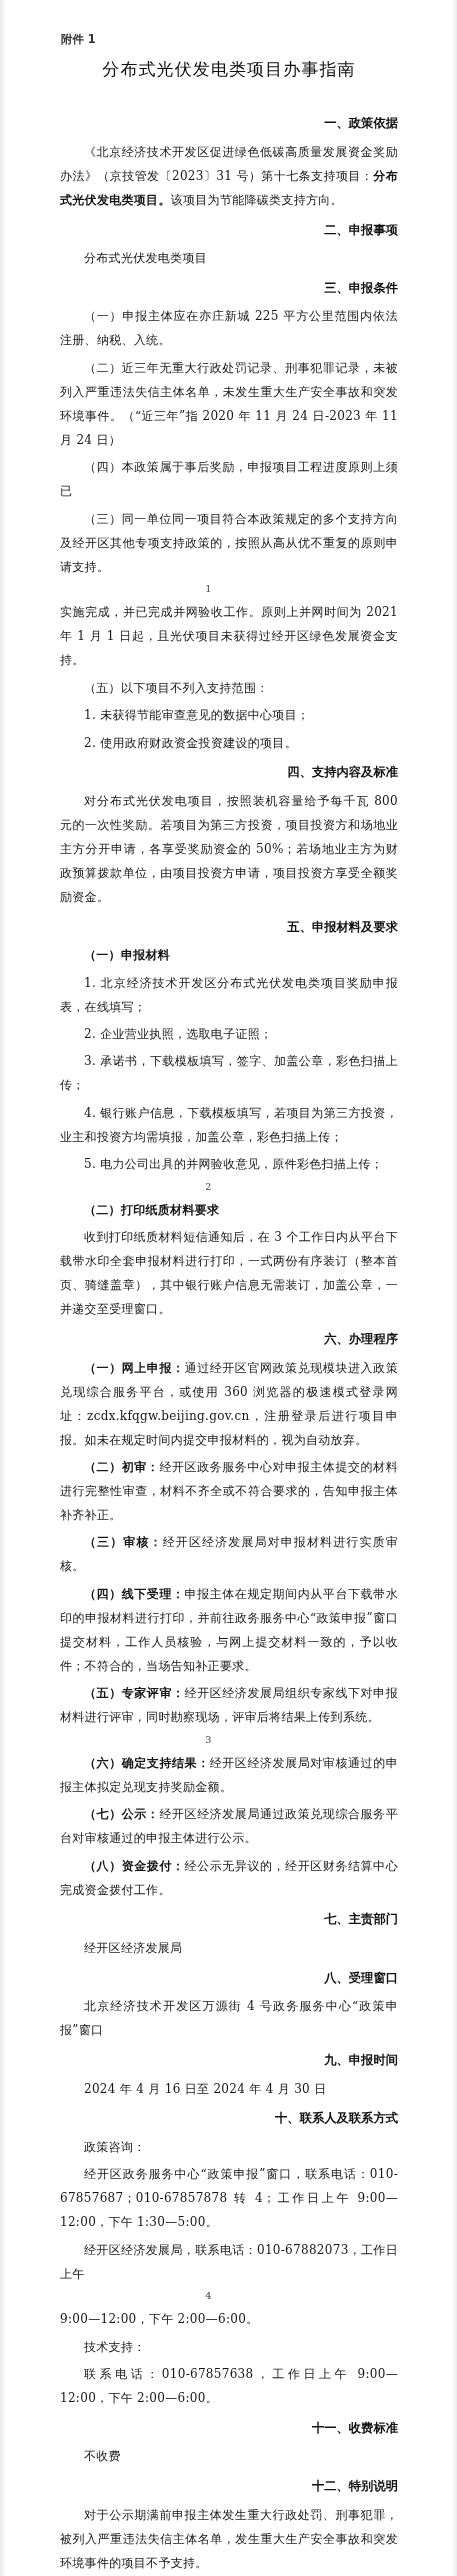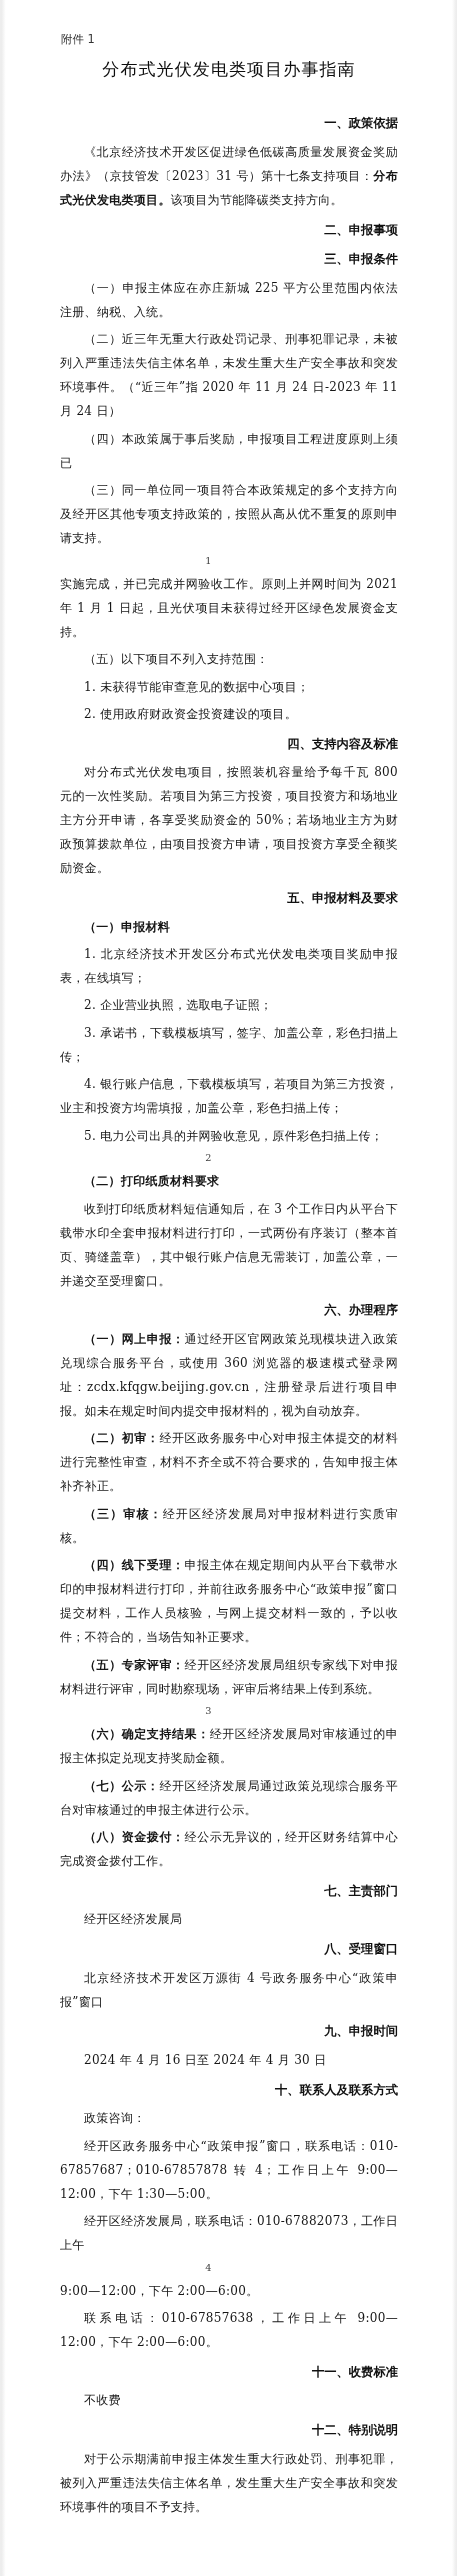--- a/index.html
+++ b/index.html
@@ -13,21 +13,21 @@
     
     background-image: linear-gradient(to right,
       #ededed 0px, #ededed 1.7px, #ffffff 5.7px,
       #ffffff 452px, #ededed 456px, #ededed 458px);
     padding: 32px 60px 17px 60px;
     color: #141414;
   }
   .att {
     font-family: "DejaVu Sans", "Liberation Sans", sans-serif;
     font-size: 11.4px;
-    font-weight: 400;
+    font-weight: 700;
     color: #333333;
     margin: 0 0 4.6px 1.1px;
   }
   .doc-title {
     font-family: "DejaVu Serif", "Liberation Serif", serif;
     font-size: 17px;
     font-weight: normal;
     letter-spacing: 1.1px;
     text-align: center;
     color: #0d0d0d;
@@ -73,20 +73,21 @@
 <div class="page">
 
   <div class="att">附件 1</div>
 
   <div class="doc-title">分布式光伏发电类项目办事指南</div>
 
   <div class="sec">一、政策依据</div>
   <p class="body"><span>《北京经济技术开发区促进绿色低碳高质量发展资金奖励办法》（京技管发〔2023〕31 号）第十七条支持项目：</span><span class="lbl">分布式光伏发电类项目。</span><span>该项目为节能降碳类支持方向。</span></p>
 
   <div class="sec">二、申报事项</div>
+  <p class="body">分布式光伏发电类项目</p>
 
   <div class="sec">三、申报条件</div>
   <p class="body">（一）申报主体应在亦庄新城 225 平方公里范围内依法注册、纳税、入统。</p>
   <p class="body">（二）近三年无重大行政处罚记录、刑事犯罪记录，未被列入严重违法失信主体名单，未发生重大生产安全事故和突发环境事件。（“近三年”指 2020 年 11 月 24 日-2023 年 11 月 24 日）</p>
   <p class="body">（四）本政策属于事后奖励，申报项目工程进度原则上须已</p>
   <p class="body">（三）同一单位同一项目符合本政策规定的多个支持方向及经开区其他专项支持政策的，按照从高从优不重复的原则申请支持。</p>
   <div class="pagenum">1</div>
   <p class="cont">实施完成，并已完成并网验收工作。原则上并网时间为 2021 年 1 月 1 日起，且光伏项目未获得过经开区绿色发展资金支持。</p>
   <p class="body">（五）以下项目不列入支持范围：</p>
   <p class="body">1. 未获得节能审查意见的数据中心项目；</p>
@@ -125,20 +126,21 @@
 
   <div class="sec">九、申报时间</div>
   <p class="body">2024 年 4 月 16 日至 2024 年 4 月 30 日</p>
 
   <div class="sec">十、联系人及联系方式</div>
   <p class="body">政策咨询：</p>
   <p class="body">经开区政务服务中心“政策申报”窗口，联系电话：010-67857687；010-67857878 转 4；工作日上午 9:00—12:00，下午 1:30—5:00。</p>
   <p class="body">经开区经济发展局，联系电话：010-67882073，工作日上午</p>
   <div class="pagenum">4</div>
   <p class="cont">9:00—12:00，下午 2:00—6:00。</p>
+  <p class="body">技术支持：</p>
   <p class="body">联系电话：010-67857638，工作日上午 9:00—12:00，下午 2:00—6:00。</p>
 
   <div class="sec">十一、收费标准</div>
   <p class="body">不收费</p>
 
   <div class="sec">十二、特别说明</div>
   <p class="body">对于公示期满前申报主体发生重大行政处罚、刑事犯罪，被列入严重违法失信主体名单，发生重大生产安全事故和突发环境事件的项目不予支持。</p>
 
 </div>
 

